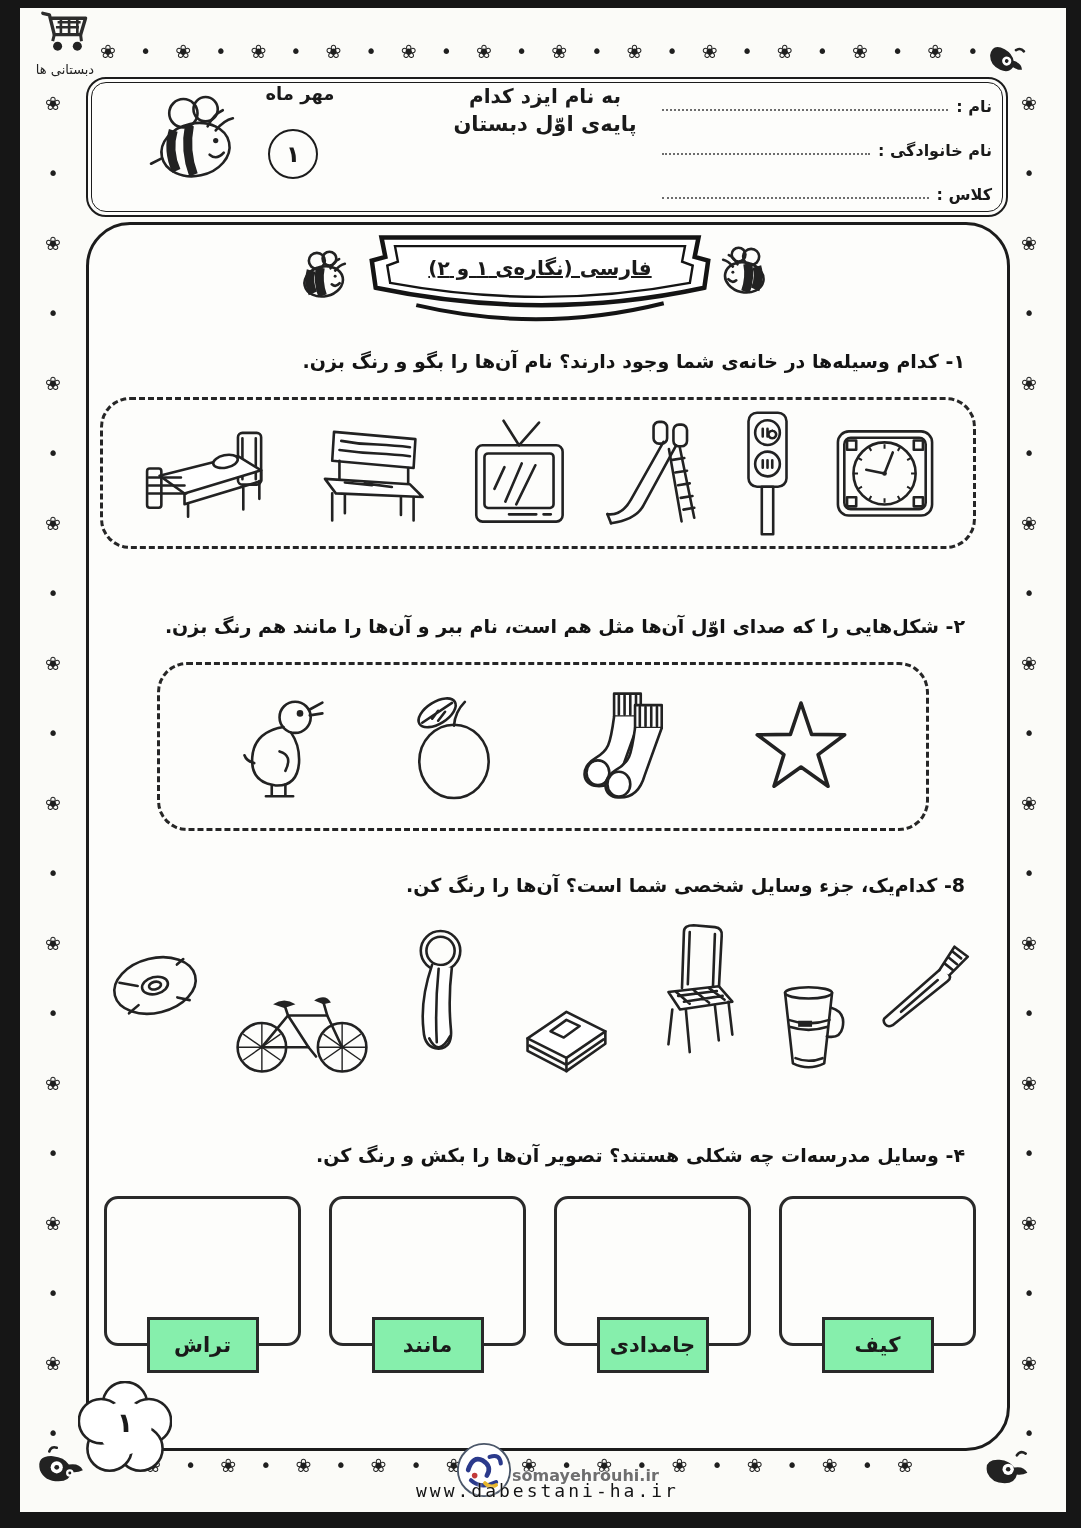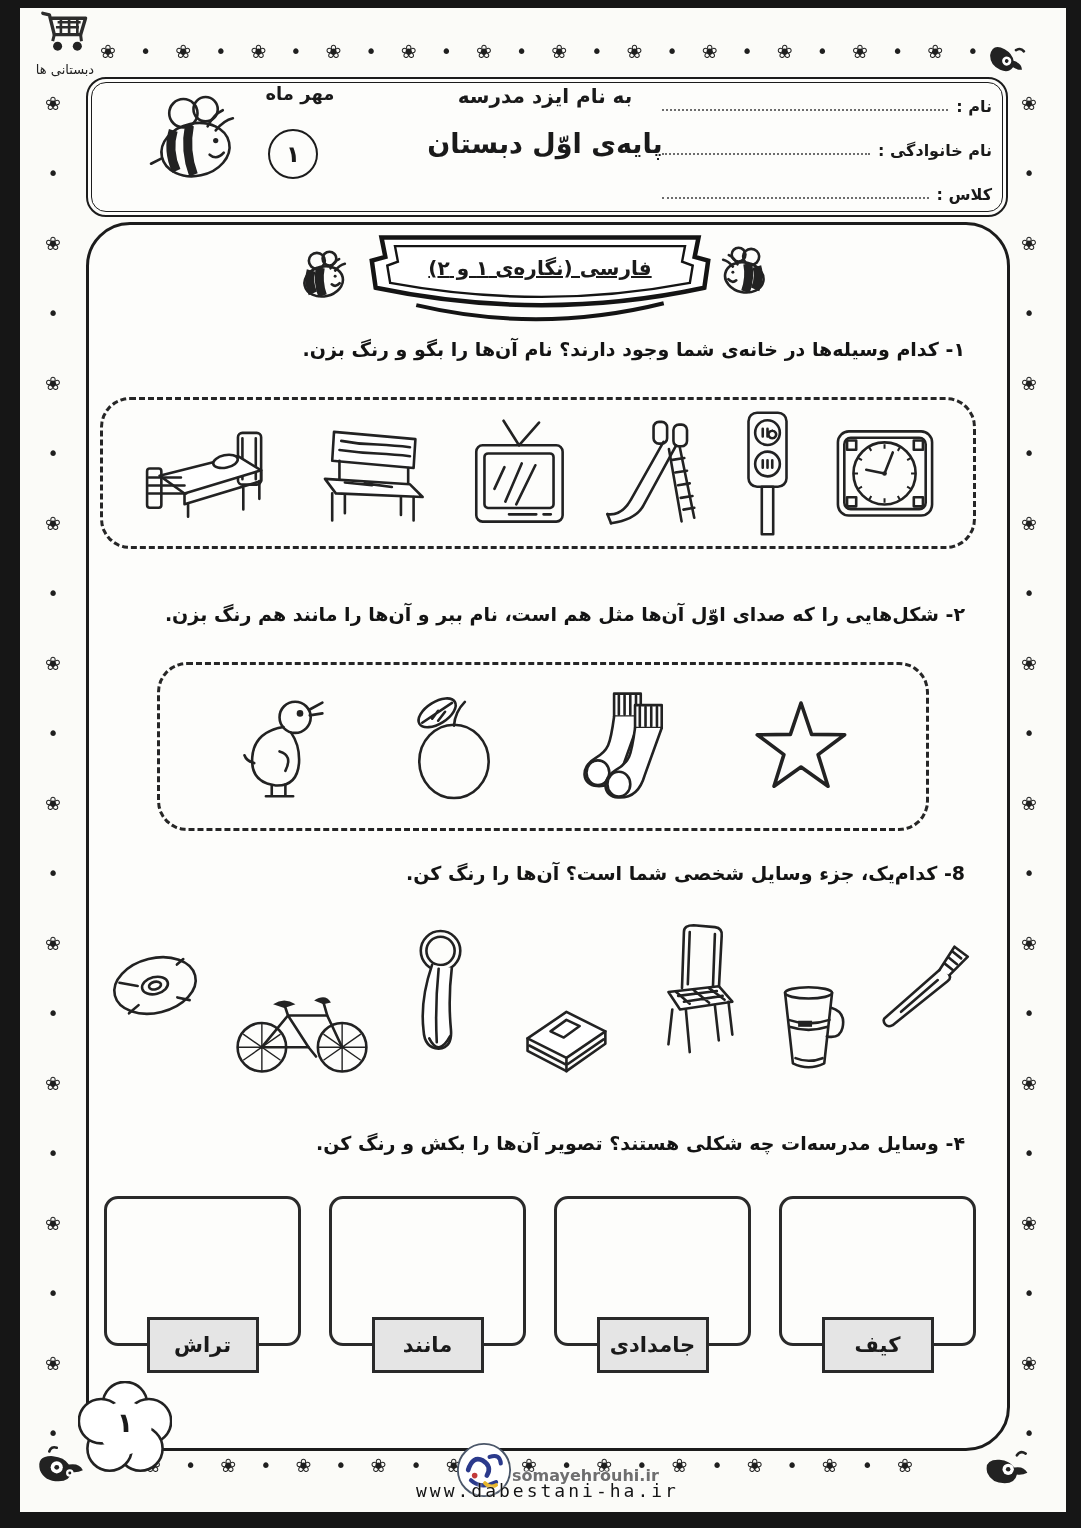--- a/index.html
+++ b/index.html
@@ -21,48 +21,48 @@
   .hbox{position:absolute;left:86px;top:77px;width:918px;height:136px;border:2.5px solid #1c1c1c;
         border-radius:20px;background:#fdfdfb;}
   .hbox::before{content:"";position:absolute;inset:3px;border:1.5px solid #1c1c1c;border-radius:15px;}
   .hfields{position:absolute;right:89px;top:86px;width:336px;direction:rtl;text-align:right;}
   .hf-row{display:flex;align-items:flex-end;height:30px;margin-bottom:14px;direction:rtl;}
   .hf-label{font-size:16px;font-weight:bold;white-space:nowrap;}
   .hf-line{flex:1;border-bottom:2px dotted #6d6d6d;margin:0 8px 5px 6px;height:0;}
   .hcenter{position:absolute;left:380px;top:84px;width:330px;text-align:center;direction:rtl;}
   .hc1{font-size:20px;font-weight:bold;}
   .hc2{font-size:25px;font-weight:bold;margin-top:9px;}
-  .hc3{font-size:27px;font-weight:bold;margin-top:20px;}
+  .hc3{font-size:21px;font-weight:bold;margin-top:4px;}
   .hmonth{position:absolute;left:255px;top:83px;width:90px;text-align:center;font-size:18px;
           font-weight:bold;direction:rtl;}
   .hweek{position:absolute;left:268px;top:129px;width:46px;height:46px;border:2.5px solid #1c1c1c;
          border-radius:50%;display:flex;align-items:center;justify-content:center;
          font-size:23px;font-weight:bold;}
 
   
   .mainbox{position:absolute;left:86px;top:222px;width:918px;height:1223px;border:3px solid #1c1c1c;
            border-radius:44px;background:#fdfdfb;}
 
   
   .banner{position:absolute;left:366px;top:230px;width:348px;height:100px;}
   .banner-text{position:absolute;left:0;top:26px;width:100%;text-align:center;font-size:20px;
                font-weight:bold;direction:rtl;text-decoration:underline;}
 
   .qtext{position:absolute;right:116px;direction:rtl;text-align:left;font-size:19px;
-         font-weight:bold;white-space:nowrap;color:#141414;}
+         font-weight:bold;white-space:nowrap;color:#141414;margin-top:12px;}
 
   .itembox{position:absolute;border:3px dashed #262626;border-radius:30px;display:flex;
            align-items:center;justify-content:space-evenly;background:#fdfdfb;}
   .itemrow{position:absolute;display:flex;justify-content:space-between;align-items:flex-start;}
 
   
   .drawrow{position:absolute;left:104px;top:1196px;width:872px;height:150px;display:flex;gap:28px;}
   .draw-box{position:relative;flex:1;border:3px solid #2a2a2a;border-radius:14px;background:#fdfdfb;}
   .draw-label{position:absolute;left:50%;bottom:-30px;transform:translateX(-50%);width:106px;height:50px;
-              background:#e5e5e5;border:3px solid #2a2a2a;display:flex;align-items:center;justify-content:center;
+              background:#86efac;border:3px solid #2a2a2a;display:flex;align-items:center;justify-content:center;
               font-size:21px;font-weight:bold;direction:rtl;}
 
   
   .pagenum{position:absolute;left:78px;top:1381px;width:94px;height:94px;}
   .pagenum .num{position:absolute;left:0;top:26px;width:100%;text-align:center;font-size:27px;font-weight:bold;}
 
   
   .wm{position:absolute;left:512px;top:1466px;font-size:16px;color:#6f6f6f;font-weight:bold;
       text-shadow:0 0 3px #fff,0 0 3px #fff;}
   .site{position:absolute;left:416px;top:1480px;font-family:"DejaVu Sans Mono",monospace;
@@ -127,21 +127,21 @@
     <div class="hf-row">
       <span class="hf-label">نام خانوادگی :</span>
       <span class="hf-line"></span>
     </div>
     <div class="hf-row">
       <span class="hf-label">کلاس :</span>
       <span class="hf-line"></span>
     </div>
   </div>
   <div class="hcenter">
-    <div class="hc1">به نام ایزد مدرسه</div>
+    <div class="hc1">به نام ایزد کدام</div>
     <div class="hc3">پایه‌ی اوّل دبستان</div>
   </div>
   <div class="hmonth">مهر ماه</div>
   <div class="hweek">۱</div>
   <svg class="abs ic" style="left:140px;top:92px;" width="112" height="96" viewBox="0 0 105 95">
     <circle cx="40" cy="21" r="14" class="ln"></circle>
       <circle cx="62" cy="17" r="12" class="ln"></circle>
     <ellipse cx="52" cy="57" rx="34" ry="26" class="ln" transform="rotate(-12 52 57)"></ellipse>
     <path d="M30,38 Q24,58 33,78" stroke="#222" stroke-width="9" fill="none"></path>
     <path d="M46,33 Q41,58 50,82" stroke="#222" stroke-width="9" fill="none"></path>

